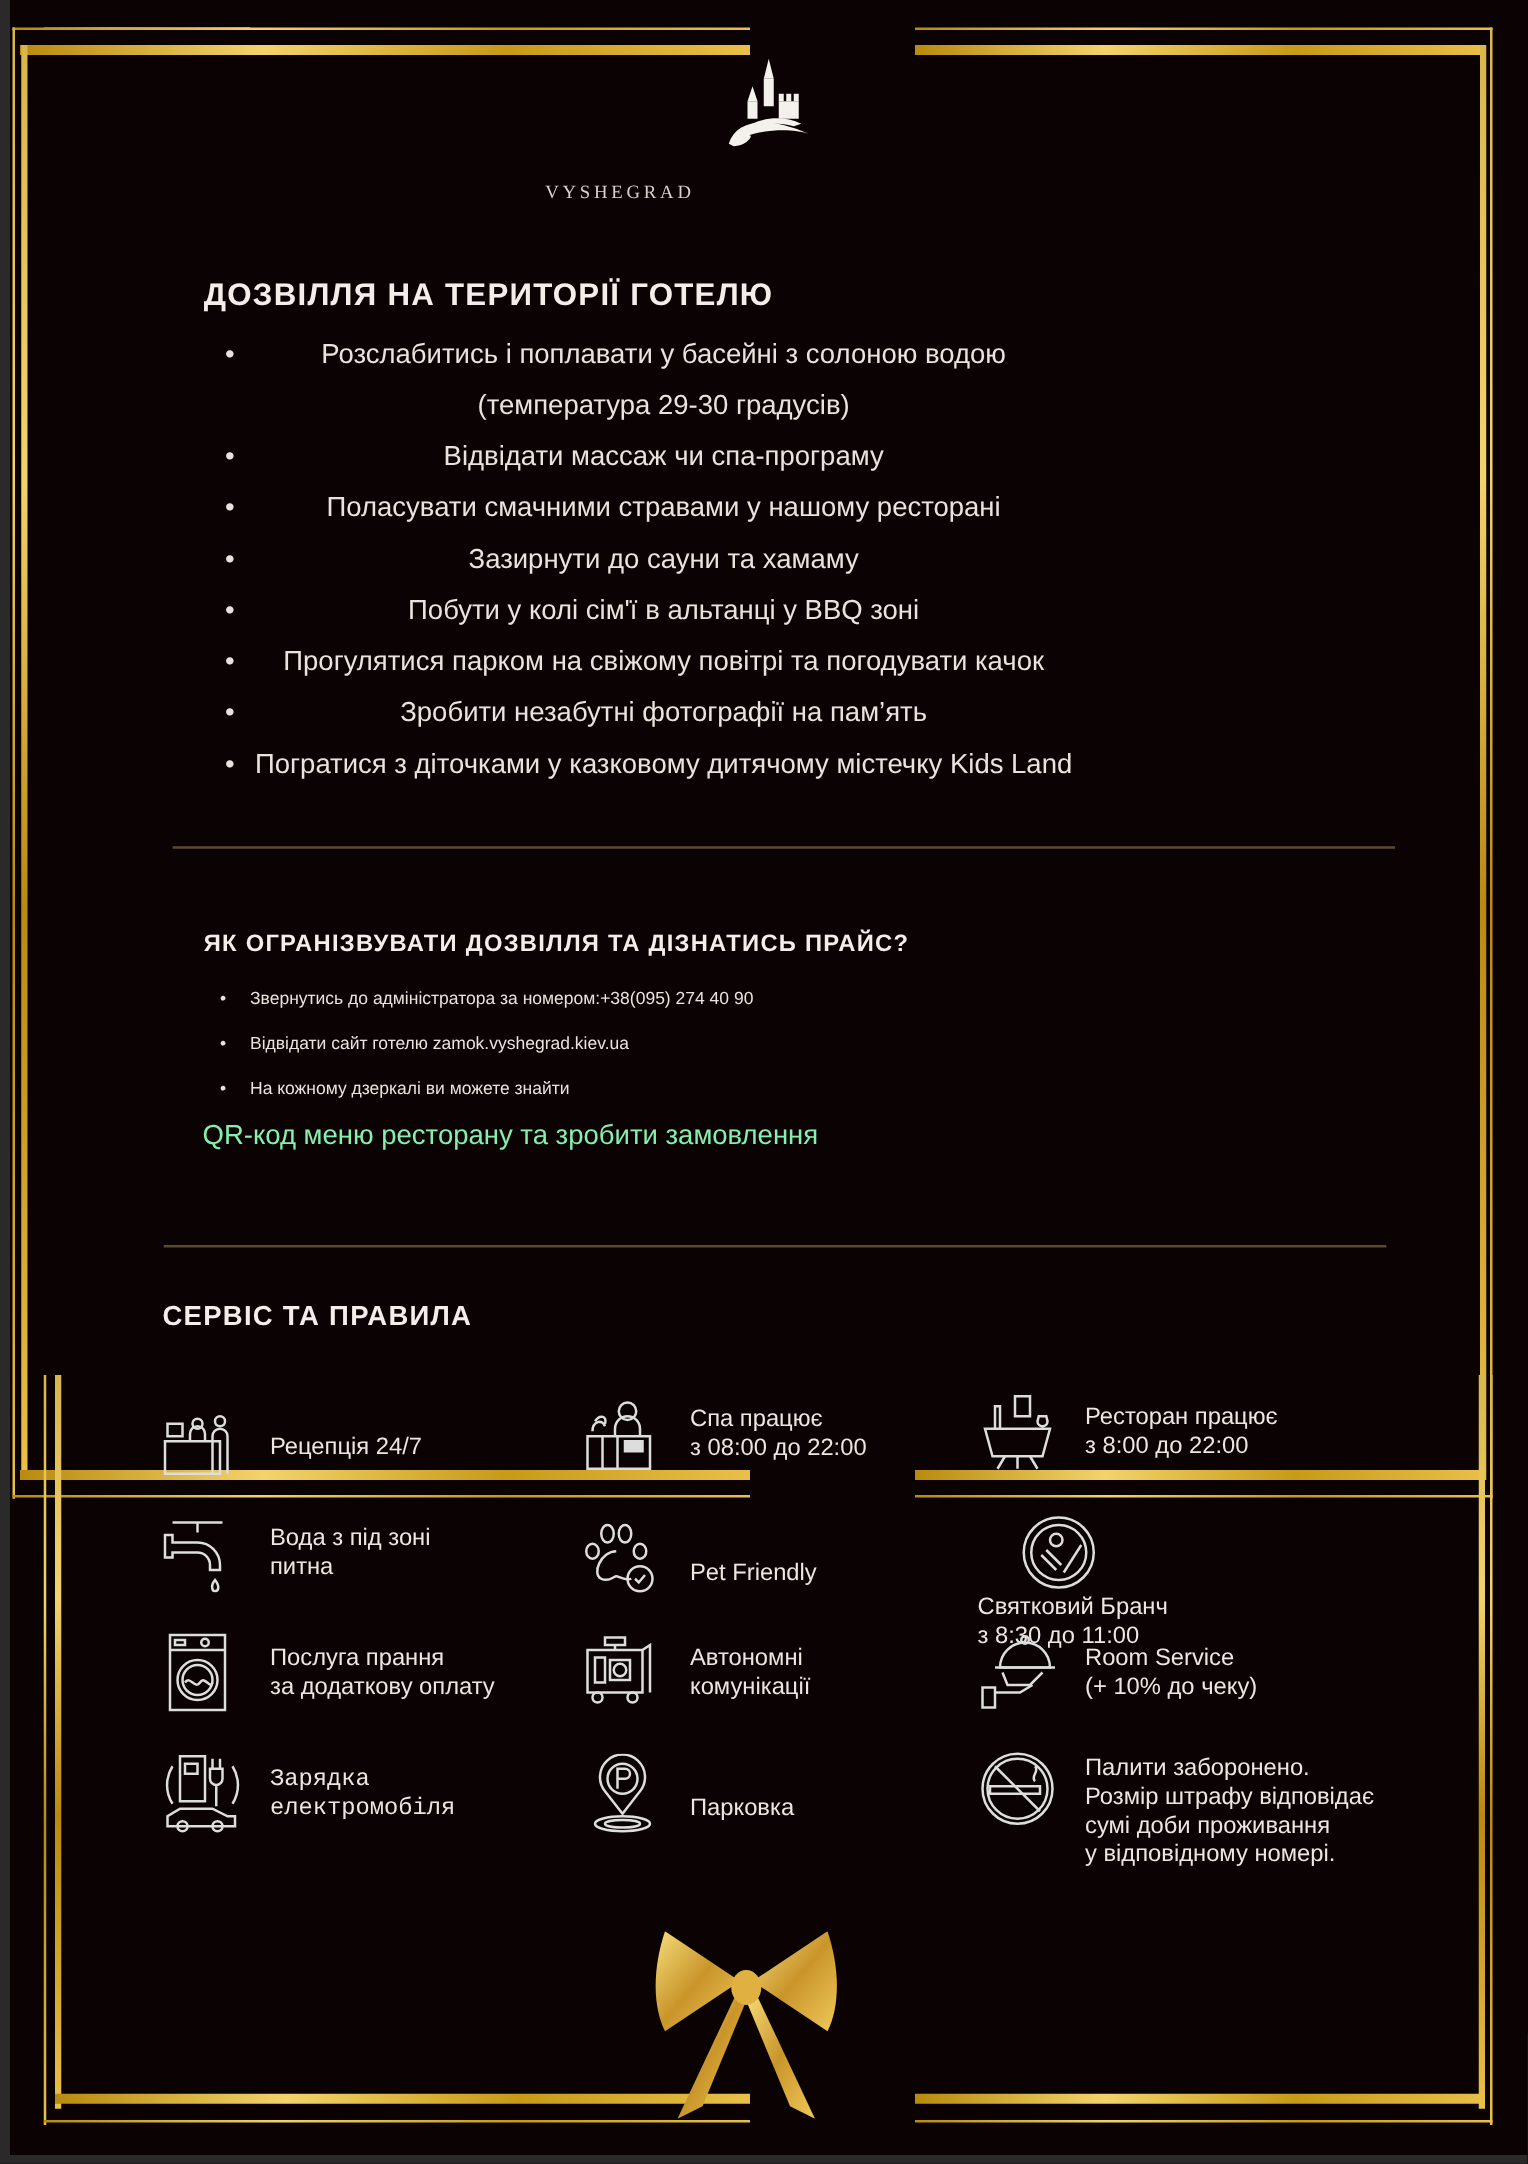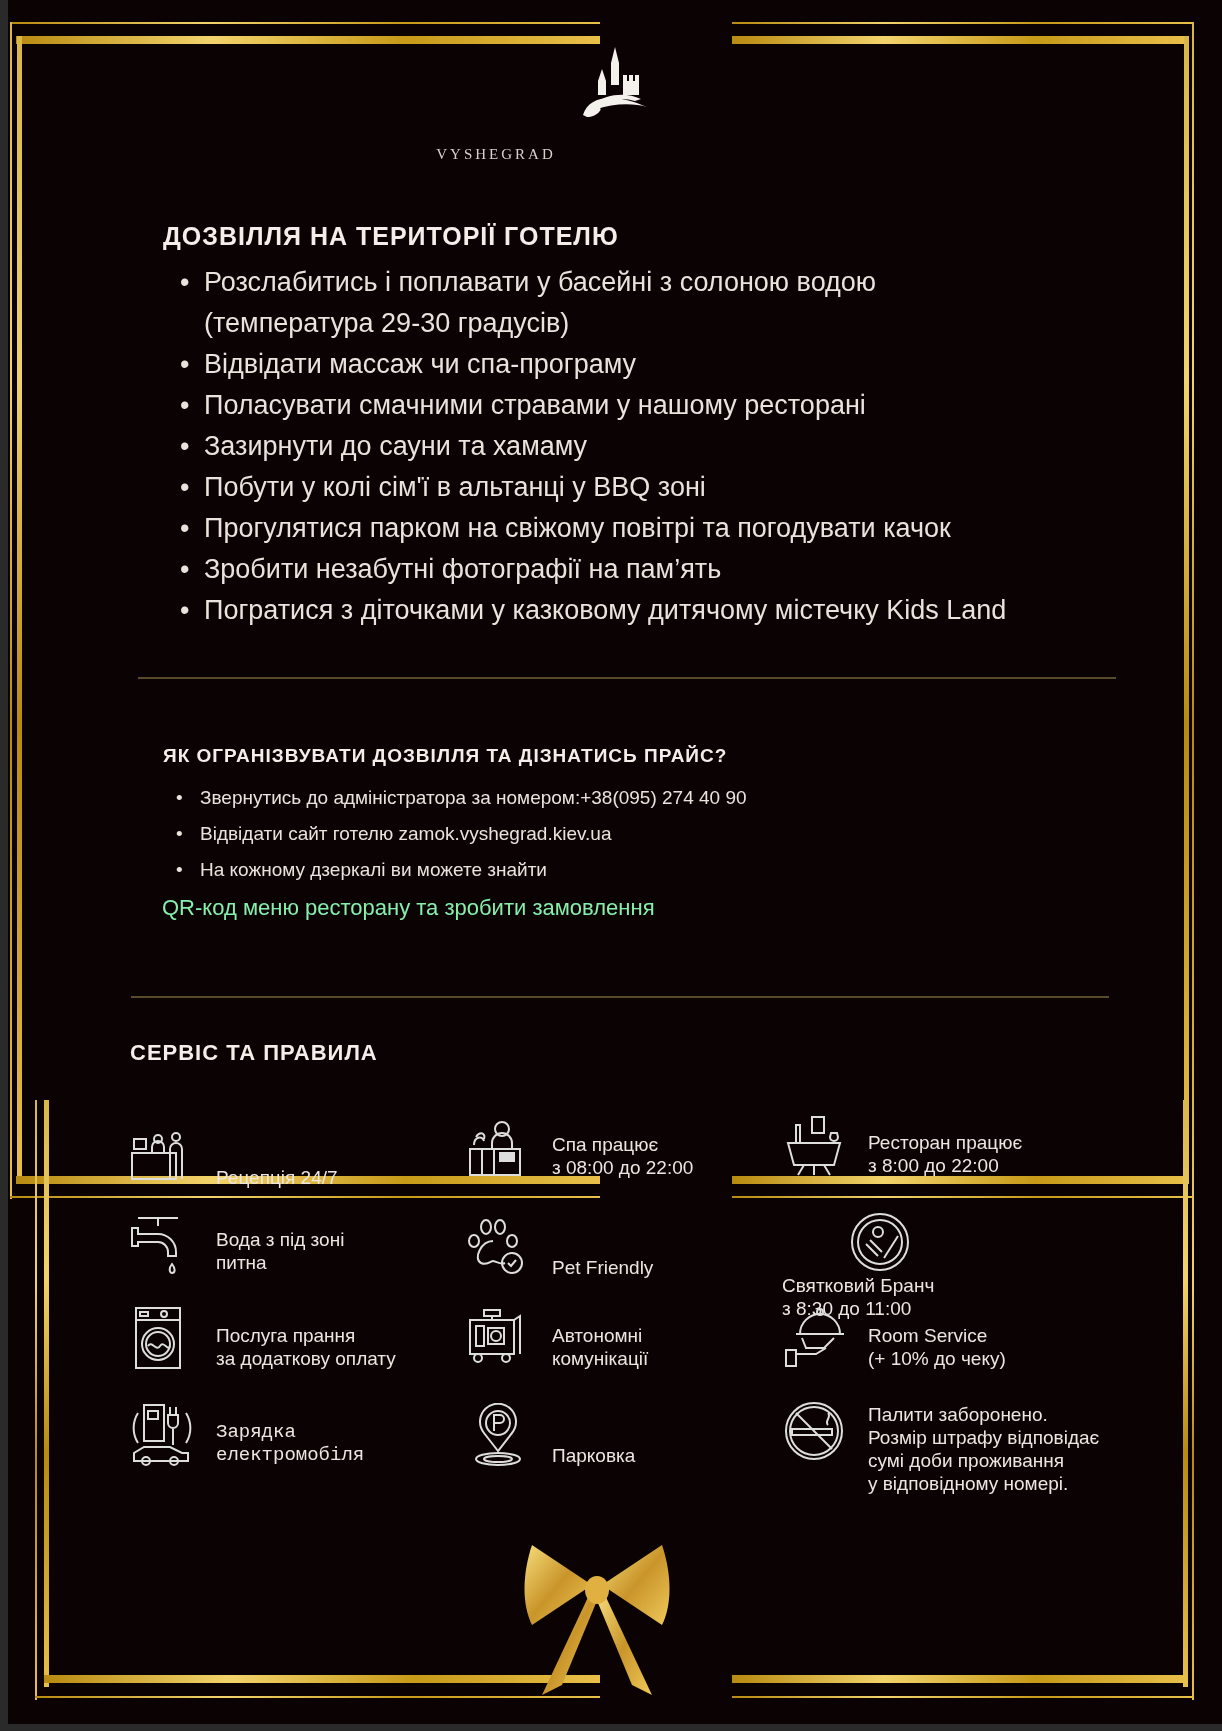--- a/index.html
+++ b/index.html
@@ -9,27 +9,27 @@
   .gold-h.thin { height:2px; }
   .gold-v { position:absolute; width:4px; background:linear-gradient(180deg,#d9b64a,#f2d36b 30%,#b88a10 60%,#e8c04a); }
   .gold-v.thin { width:2px; }
   .logo { position:absolute; left:575px; top:45px; width:80px; height:80px; }
   .brand { position:absolute; left:0; width:992px; top:146px; text-align:center; color:#d8d2cc; font-family:"Liberation Serif", serif; font-size:15px; letter-spacing:3px; }
   h2 { margin:0; color:#f3eee9; font-weight:bold; letter-spacing:1px; position:absolute; }
   .sec1-title { left:163px; top:222px; font-size:25px; }
   ul.list { list-style:none; margin:0; padding:0; position:absolute; color:#e9e3dd; }
   ul.list li { position:relative; padding-left:24px; }
   ul.list li::before { content:"•"; position:absolute; left:0; }
-  .list1 { left:180px; top:262px; font-size:27px; line-height:41px; }
-  .list2 { left:176px; top:780px; font-size:19px; line-height:36px; }
+  .list1 { left:180px; top:262px; font-size:22px; line-height:41px;text-align:center; }
+  .list2 { left:176px; top:780px; font-size:14px; line-height:36px; }
   .divider { position:absolute; height:2px; background:#5a4a2c; }
   .sec2-title { left:163px; top:745px; font-size:19px; }
   .qr-line { position:absolute; left:162px; top:895px; color:#86efac; font-size:22px; }
   .sec3-title { left:130px; top:1040px; font-size:22px; }
-  .svc { position:absolute; display:flex; align-items:flex-end; color:#ece6e0; font-size:19px; line-height:23px; }
+  .svc { position:absolute; display:flex; align-items:center; color:#ece6e0; font-size:19px; line-height:23px; }
   .svc .ic { width:64px; height:64px; margin-right:22px; flex:0 0 64px; }
   .svc svg { width:64px; height:64px; }
   .bow { position:absolute; left:522px; top:1545px; width:150px; height:150px; }
 </style>
 </head>
 <body>
 
 <div class="page"></div>
 
 <div class="gold-h thin" style="left:35px;top:22px;width:165px;"></div>

